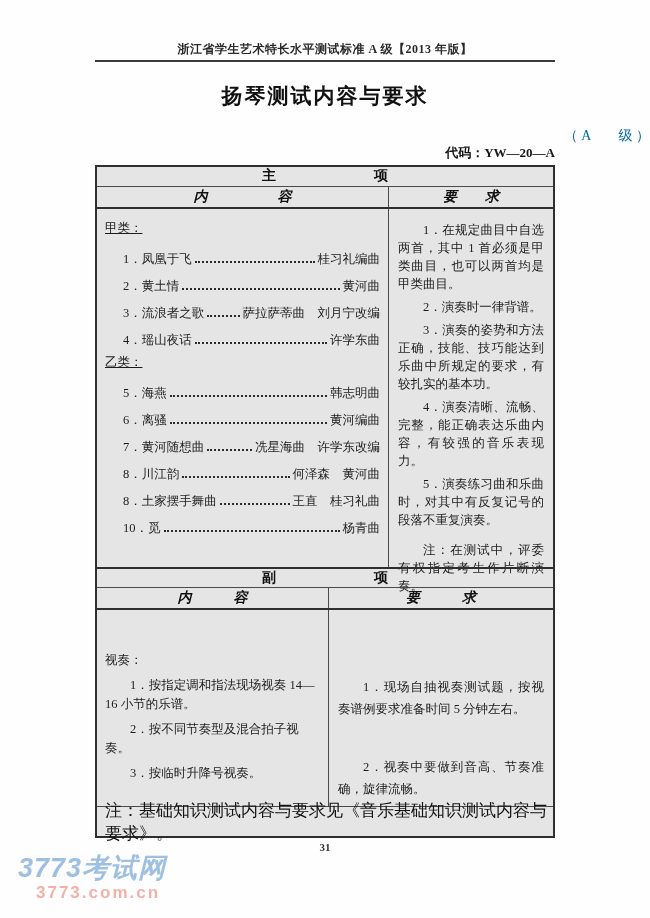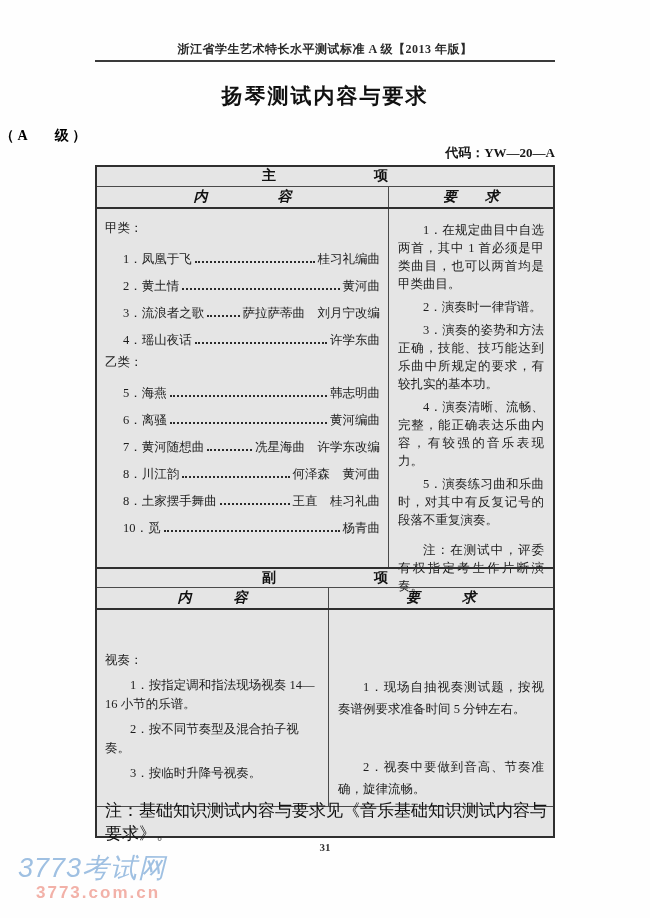--- a/index.html
+++ b/index.html
@@ -21,21 +21,21 @@
     position:absolute; top:60px; left:95px; width:460px; height:2px;
     background:#3a3a3a;
   }
   .doc-title {
     position:absolute; top:82px; left:0; width:100%;
     text-align:center; font-size:21px; font-weight:bold; color:#111;
     letter-spacing:2px;
   }
   .grade-line {
     position:absolute; top:127px; left:0; width:100%;
-    text-align:left; font-size:14px; font-weight:bold; color:#000000;
+    text-align:right; font-size:14px; font-weight:normal; color:#0369a1;
   }
   .code-line {
     position:absolute; top:144px; left:95px; width:460px;
     text-align:right; font-size:13px; font-weight:bold; color:#161616;
   }
 
   
   .sheet {
     position:absolute; left:95px; top:165px; width:460px; height:673px;
     border:2px solid #2f2f2f;
@@ -52,21 +52,21 @@
   .col-heads .cell {
     display:flex; align-items:center; justify-content:center;
     font-size:14px; font-weight:bold; color:#111;
   }
   .main-left { width:292px; border-right:1px solid #4a4a4a; }
   .sub-left  { width:232px; border-right:1px solid #4a4a4a; }
   .rest { flex:1; }
 
   .main-content { height:358px; }
   .main-content .content-cell { padding:6px 6px 0 6px; font-size:12.5px; }
-  .group-label { height:26px; line-height:26px; padding-left:2px; }
+  .group-label { height:26px; line-height:26px; padding-left:2px;text-decoration:underline; }
   .rep-row {
     display:flex; align-items:flex-end; height:27px;
     padding-left:20px; padding-right:2px; white-space:nowrap;
   }
   .rep-title { line-height:18px; }
   .rep-comp  { line-height:18px; }
   .leader {
     flex:1; min-width:10px; border-bottom:2px dotted #2b2b2b;
     margin:0 3px 5px 3px; align-self:flex-end;
   }
@@ -90,21 +90,21 @@
   }
 
   .page-num {
     position:absolute; top:841px; left:0; width:100%;
     text-align:center; font-size:11px; font-weight:bold; color:#333;
   }
 
   .wm-1 {
     position:absolute; left:18px; top:850px;
     font-family:"Liberation Sans","DejaVu Sans",sans-serif;
-    font-size:27px; font-weight:normal; font-style:italic;
+    font-size:27px; font-weight:bold; font-style:italic;
     color:#9fc0e2; letter-spacing:1px;
   }
   .wm-2 {
     position:absolute; left:36px; top:883px;
     font-family:"Liberation Sans","DejaVu Sans",sans-serif;
     font-size:17px; font-weight:bold;
     color:#f2b1a8; letter-spacing:2px;
   }
 </style>
 </head>

